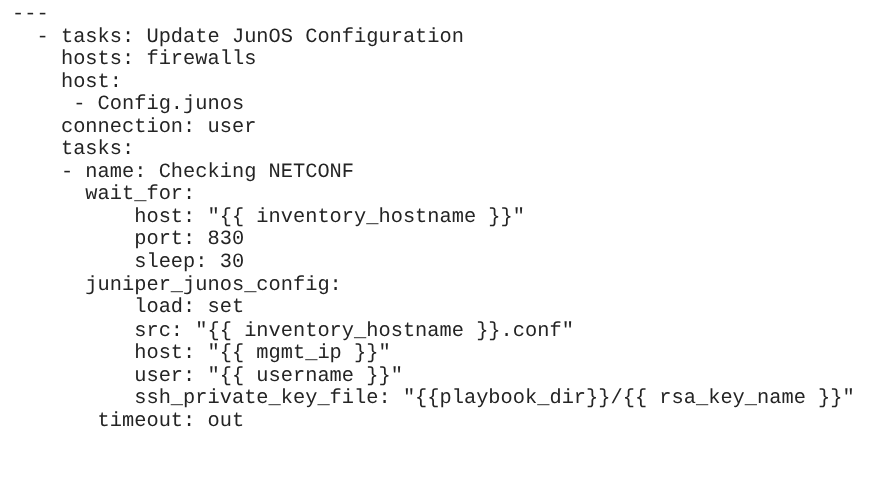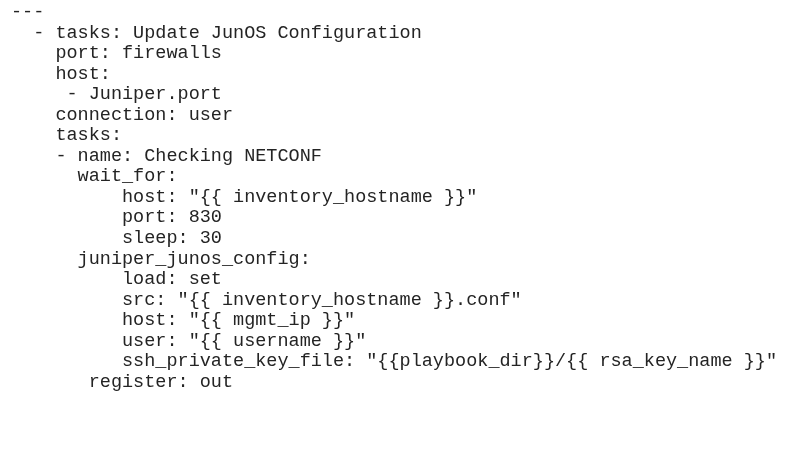--- a/index.html
+++ b/index.html
@@ -28,30 +28,30 @@
     white-space: pre;
     height: 20.55px;
   }
 </style>
 </head>
 <body>
 
 <div class="code-block">
   <div class="code-line">---</div>
   <div class="code-line">  - tasks: Update JunOS Configuration</div>
-  <div class="code-line">    port: firewalls</div>
+  <div class="code-line">    hosts: firewalls</div>
   <div class="code-line">    host:</div>
-  <div class="code-line">     - Juniper.port</div>
+  <div class="code-line">     - Config.junos</div>
   <div class="code-line">    connection: user</div>
   <div class="code-line">    tasks:</div>
   <div class="code-line">    - name: Checking NETCONF</div>
   <div class="code-line">      wait_for:</div>
   <div class="code-line">          host: "{{ inventory_hostname }}"</div>
   <div class="code-line">          port: 830</div>
   <div class="code-line">          sleep: 30</div>
   <div class="code-line">      juniper_junos_config:</div>
   <div class="code-line">          load: set</div>
   <div class="code-line">          src: "{{ inventory_hostname }}.conf"</div>
   <div class="code-line">          host: "{{ mgmt_ip }}"</div>
   <div class="code-line">          user: "{{ username }}"</div>
   <div class="code-line">          ssh_private_key_file: "{{playbook_dir}}/{{ rsa_key_name }}"</div>
-  <div class="code-line">       register: out</div>
+  <div class="code-line">       timeout: out</div>
 </div>
 
 </body></html>

